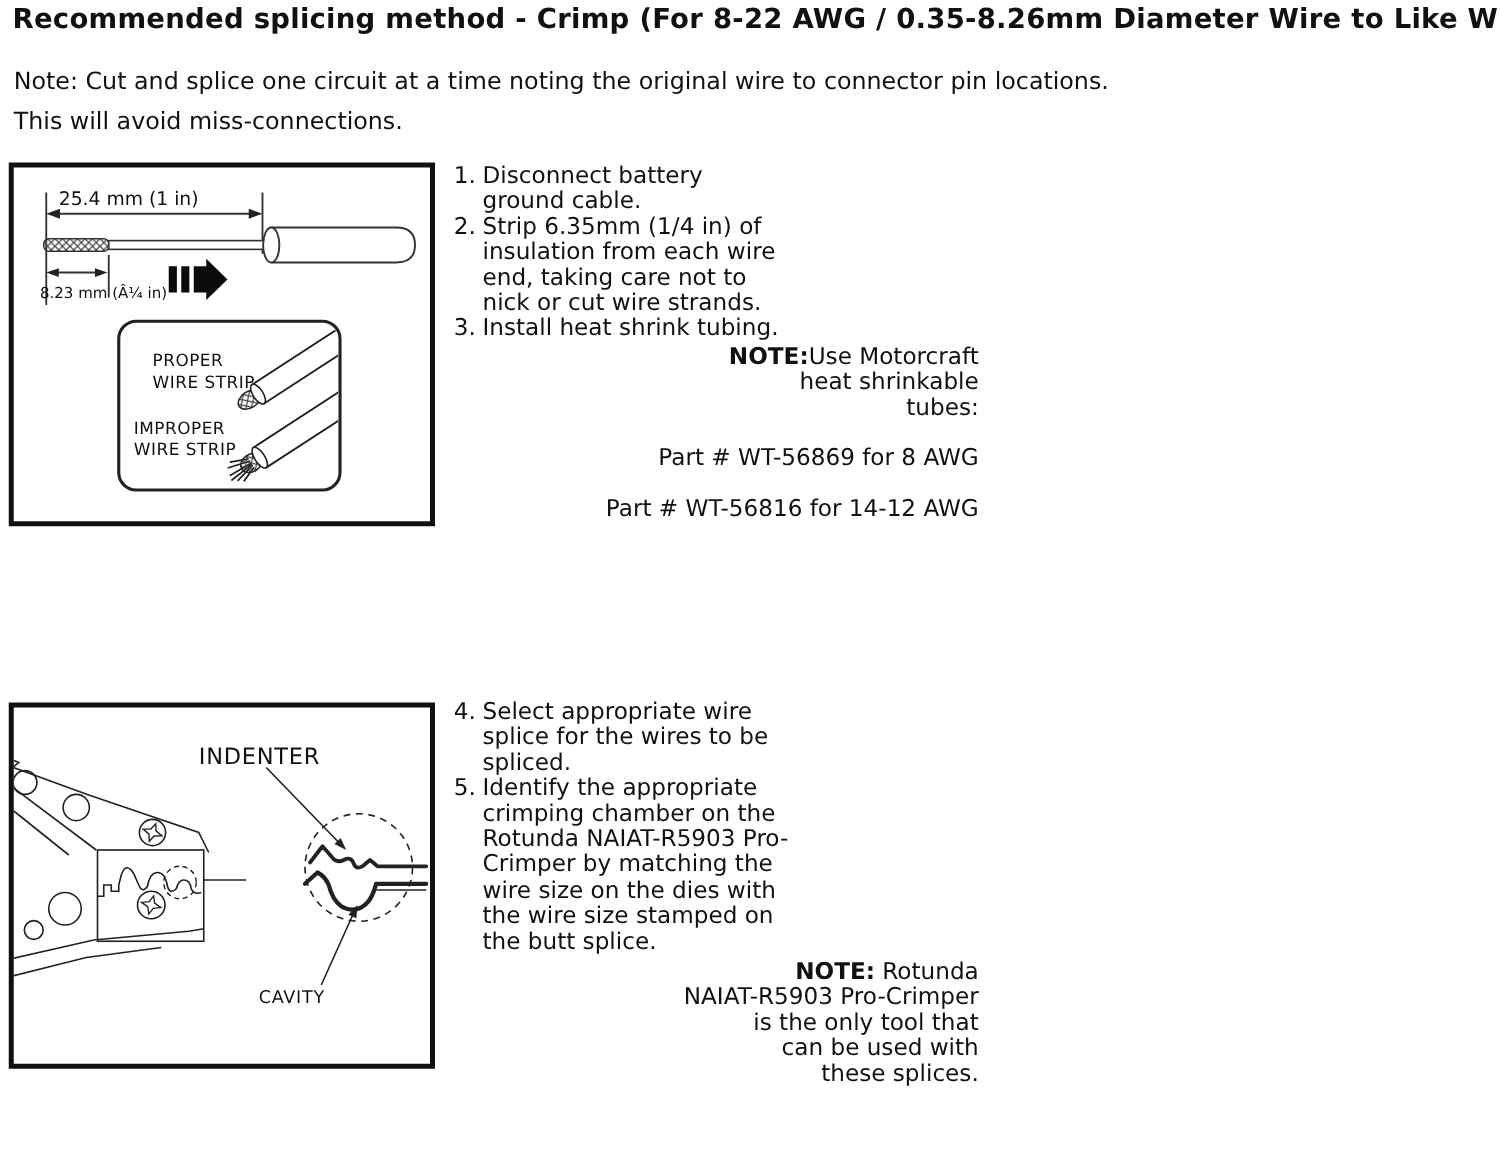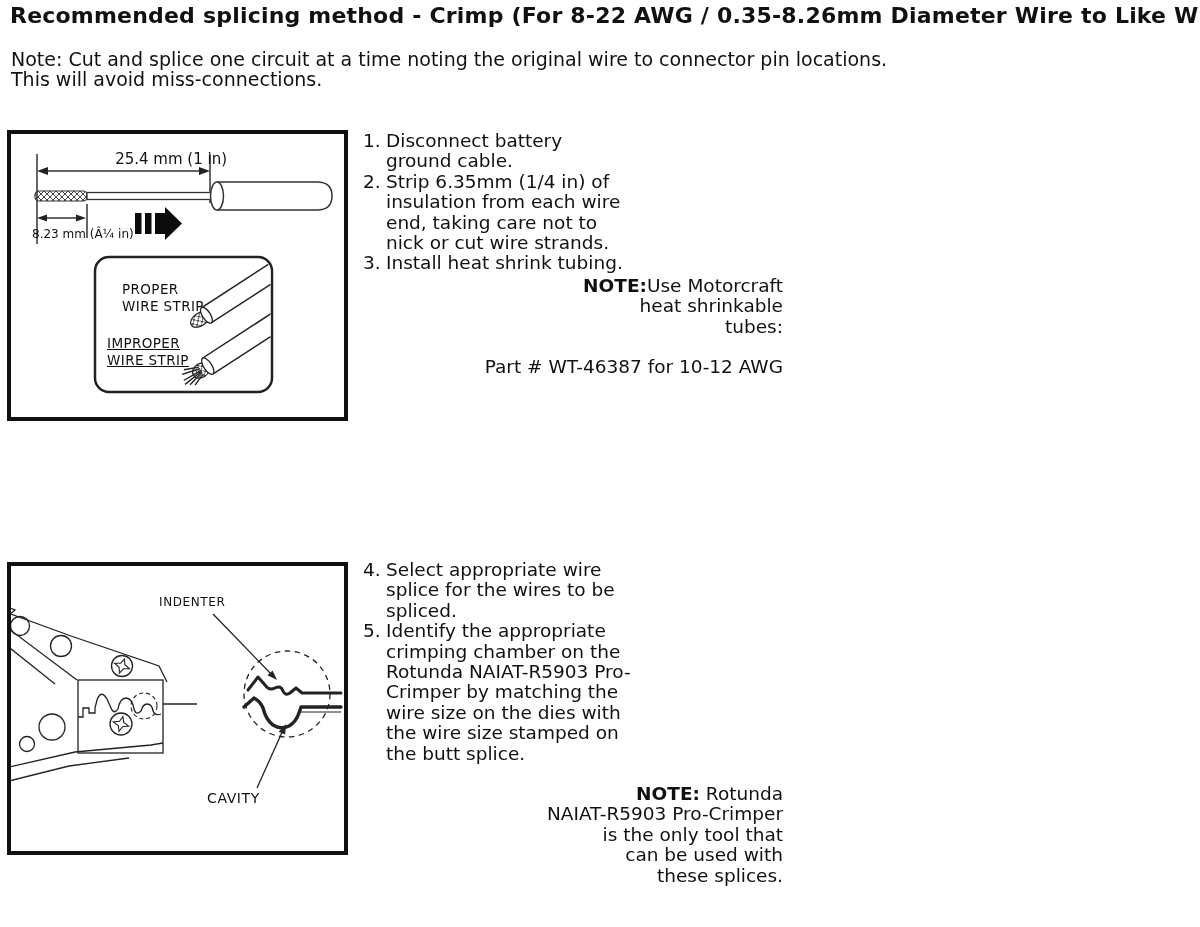--- a/index.html
+++ b/index.html
@@ -9,42 +9,42 @@
     font-family:"DejaVu Sans","Liberation Sans",sans-serif;
   }
   .b{font-weight:bold;}
   .title{
     position:absolute;left:10px;top:3px;width:1190px;
     font-size:22px;font-weight:bold;white-space:nowrap;overflow:hidden;
     letter-spacing:.2px;
   }
   .note-para{
     position:absolute;left:11px;top:49px;width:1100px;
-    font-size:19px;line-height:20px;white-space:pre-line;
+    font-size:19px;line-height:32px;white-space:pre-line;
   }
   .fig{position:absolute;border:4px solid #111;background:#fff;}
   #fig1{left:7px;top:130px;width:333px;height:283px;}
   #fig2{left:7px;top:562px;width:333px;height:285px;}
   .fig svg{position:absolute;left:0;top:0;}
   .lbl{position:absolute;white-space:pre-line;}
-  .dim-top{left:36px;top:16px;width:180px;text-align:right;font-size:15px;}
+  .dim-top{left:36px;top:16px;width:180px;text-align:left;font-size:15px;}
   .dim-bottom{left:21px;top:93px;font-size:12px;}
   .cap{font-size:13.5px;line-height:16.5px;letter-spacing:.4px;}
   .proper{left:111px;top:147px;}
-  .improper{left:96px;top:201px;text-decoration:underline;}
-  .indenter{left:148px;top:29px;font-size:12px;letter-spacing:.6px;}
+  .improper{left:96px;top:201px;}
+  .indenter{left:148px;top:29px;font-size:18px;letter-spacing:.6px;}
   .cavity{left:196px;top:224px;font-size:14px;letter-spacing:.6px;}
   .col{position:absolute;left:363px;width:420px;font-size:18.5px;line-height:20.4px;}
   #col1{top:131px;}
   #col2{top:560px;}
   .step{position:relative;padding-left:23px;}
   .step .num{position:absolute;left:0;top:0;}
   .txt{white-space:pre-line;}
   .note-block{margin-top:2px;text-align:right;}
-  #col2 .note-block{margin-top:20px;}
+  #col2 .note-block{margin-top:4px;}
 </style>
 </head>
 <body>
 
 <div class="title">Recommended splicing method - Crimp (For 8-22 AWG / 0.35-8.26mm Diameter Wire to Like Wir</div>
 
 <div class="note-para">Note: Cut and splice one circuit at a time noting the original wire to connector pin locations.
 This will avoid miss-connections.</div>
 
 <div class="fig" id="fig1">
@@ -168,21 +168,22 @@
   </div>
   <div class="step">
     <span class="num">3.</span>
     <div class="txt">Install heat shrink tubing.</div>
   </div>
   <div class="step note-block">
     <div class="txt"><span class="b">NOTE:</span><span>Use Motorcraft
 heat shrinkable
 tubes:</span></div>
     <div class="txt">
-      <div>Part # WT-46387 for 10-12 AWG</div>
+      <div>Part # WT-56869 for 8 AWG</div>
+      <div>Part # WT-56816 for 14-12 AWG</div>
     </div>
   </div>
 </div>
 
 <div class="col" id="col2">
   <div class="step">
     <span class="num">4.</span>
     <div class="txt">Select appropriate wire
 splice for the wires to be
 spliced.</div>

